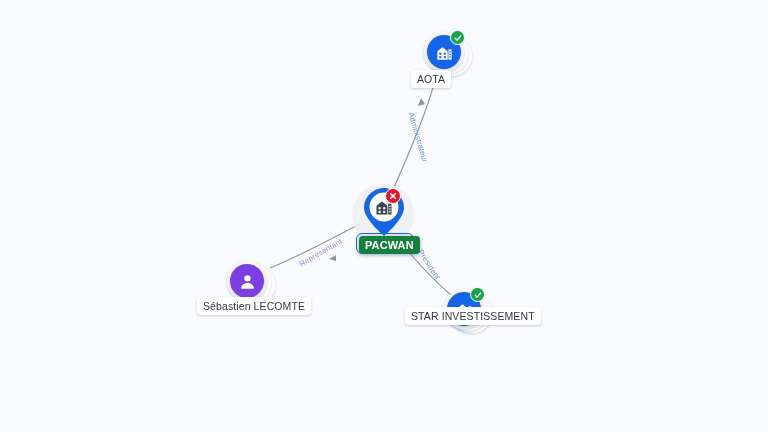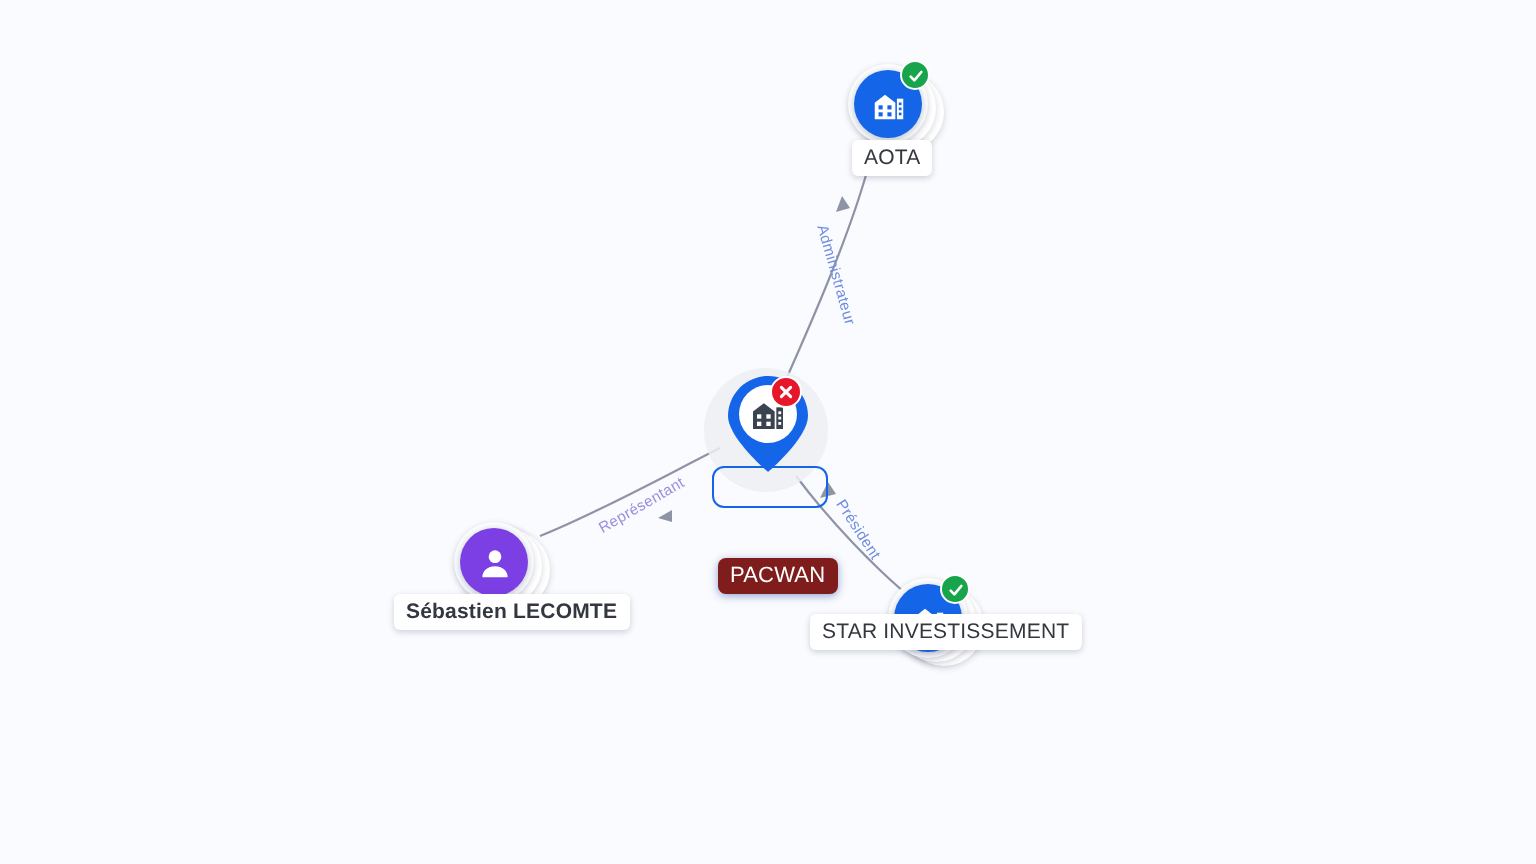--- a/index.html
+++ b/index.html
@@ -38,23 +38,23 @@
   .pinwrap{position:absolute;}
   .pin{position:absolute;}
 
   
   .lbl{position:absolute;white-space:nowrap;
        font-size:10.5px;color:#33373f;
        background:#ffffff;border-radius:3px;
        padding:2.5px 6px 3px 6px;
        box-shadow:0 1px 3px rgba(40,50,80,.22);
        letter-spacing:.1px;}
-  .lbl.sel{background:#7f1d1d;color:#ffffff;font-weight:normal;
+  .lbl.sel{background:#15803d;color:#ffffff;font-weight:bold;
            font-size:11px;border-radius:4px;
-           box-shadow:0 1px 4px rgba(20,60,160,.45);margin-top:43px;}
+           box-shadow:0 1px 4px rgba(20,60,160,.45);}
   .selring{position:absolute;border:1.6px solid #1565e8;border-radius:6px;
            background:transparent;}
 
   
   .elbl{position:absolute;white-space:nowrap;font-size:7.6px;
         letter-spacing:.2px;transform-origin:0 50%;}
   .elbl.blue{color:#6f8ce0;}
   .elbl.purple{color:#9b8ce0;}
 </style>
 </head>
@@ -96,21 +96,21 @@
         <rect x="18.2" y="13.6" width="1.7" height="1.7" fill="#1565e8"></rect>
         <rect x="18.2" y="16.8" width="1.7" height="1.7" fill="#1565e8"></rect>
       </svg>
     </div>
     <div class="badge ok" style="left:30px;top:2px;width:13px;height:13px;">
       <svg width="8" height="8" viewBox="0 0 24 24" fill="none" stroke="#ffffff" stroke-width="4" stroke-linecap="round" stroke-linejoin="round">
         <polyline points="4,13 9.5,18.5 20,6"></polyline>
       </svg>
     </div>
   </div>
-  <div class="lbl" style="left:426px;top:70px;">AOTA</div>
+  <div class="lbl" style="left:411px;top:70px;">AOTA</div>
 
   <div class="halo" style="left:352px;top:184px;width:62px;height:62px;"></div>
 
   <div class="node pinwrap" style="left:360px;top:186px;width:48px;height:56px;">
     <svg class="pin" width="48" height="52" viewBox="0 0 48 52" style="left:0;top:0;">
       <path d="M24 2 C13 2 4 11 4 22 C4 33 24 50 24 50 C24 50 44 33 44 22 C44 11 35 2 24 2 Z" fill="#1565e8"></path>
       <circle cx="24" cy="21" r="14.5" fill="#ffffff"></circle>
     </svg>
     <div style="position:absolute;left:14px;top:11px;width:20px;height:20px;">
       <svg width="20" height="20" viewBox="0 0 24 24" fill="#3b4250">
@@ -165,15 +165,15 @@
     <div class="stack" style="left:12px;top:8px;width:40px;height:40px;"></div>
     <div class="stack" style="left:8px;top:6px;width:40px;height:40px;"></div>
     <div class="stack" style="left:4px;top:4px;width:40px;height:40px;"></div>
     <div class="circ person" style="left:7px;top:7px;width:34px;height:34px;">
       <svg width="19" height="19" viewBox="0 0 24 24" fill="#ffffff">
         <circle cx="12" cy="8" r="4"></circle>
         <path d="M4 21c0-4.4 3.6-7 8-7s8 2.6 8 7z"></path>
       </svg>
     </div>
   </div>
-  <div class="lbl" style="left:197px;top:297px;font-weight:bold;">Sébastien LECOMTE</div>
+  <div class="lbl" style="left:197px;top:297px;">Sébastien LECOMTE</div>
 
 </div>
 
 </body></html>

